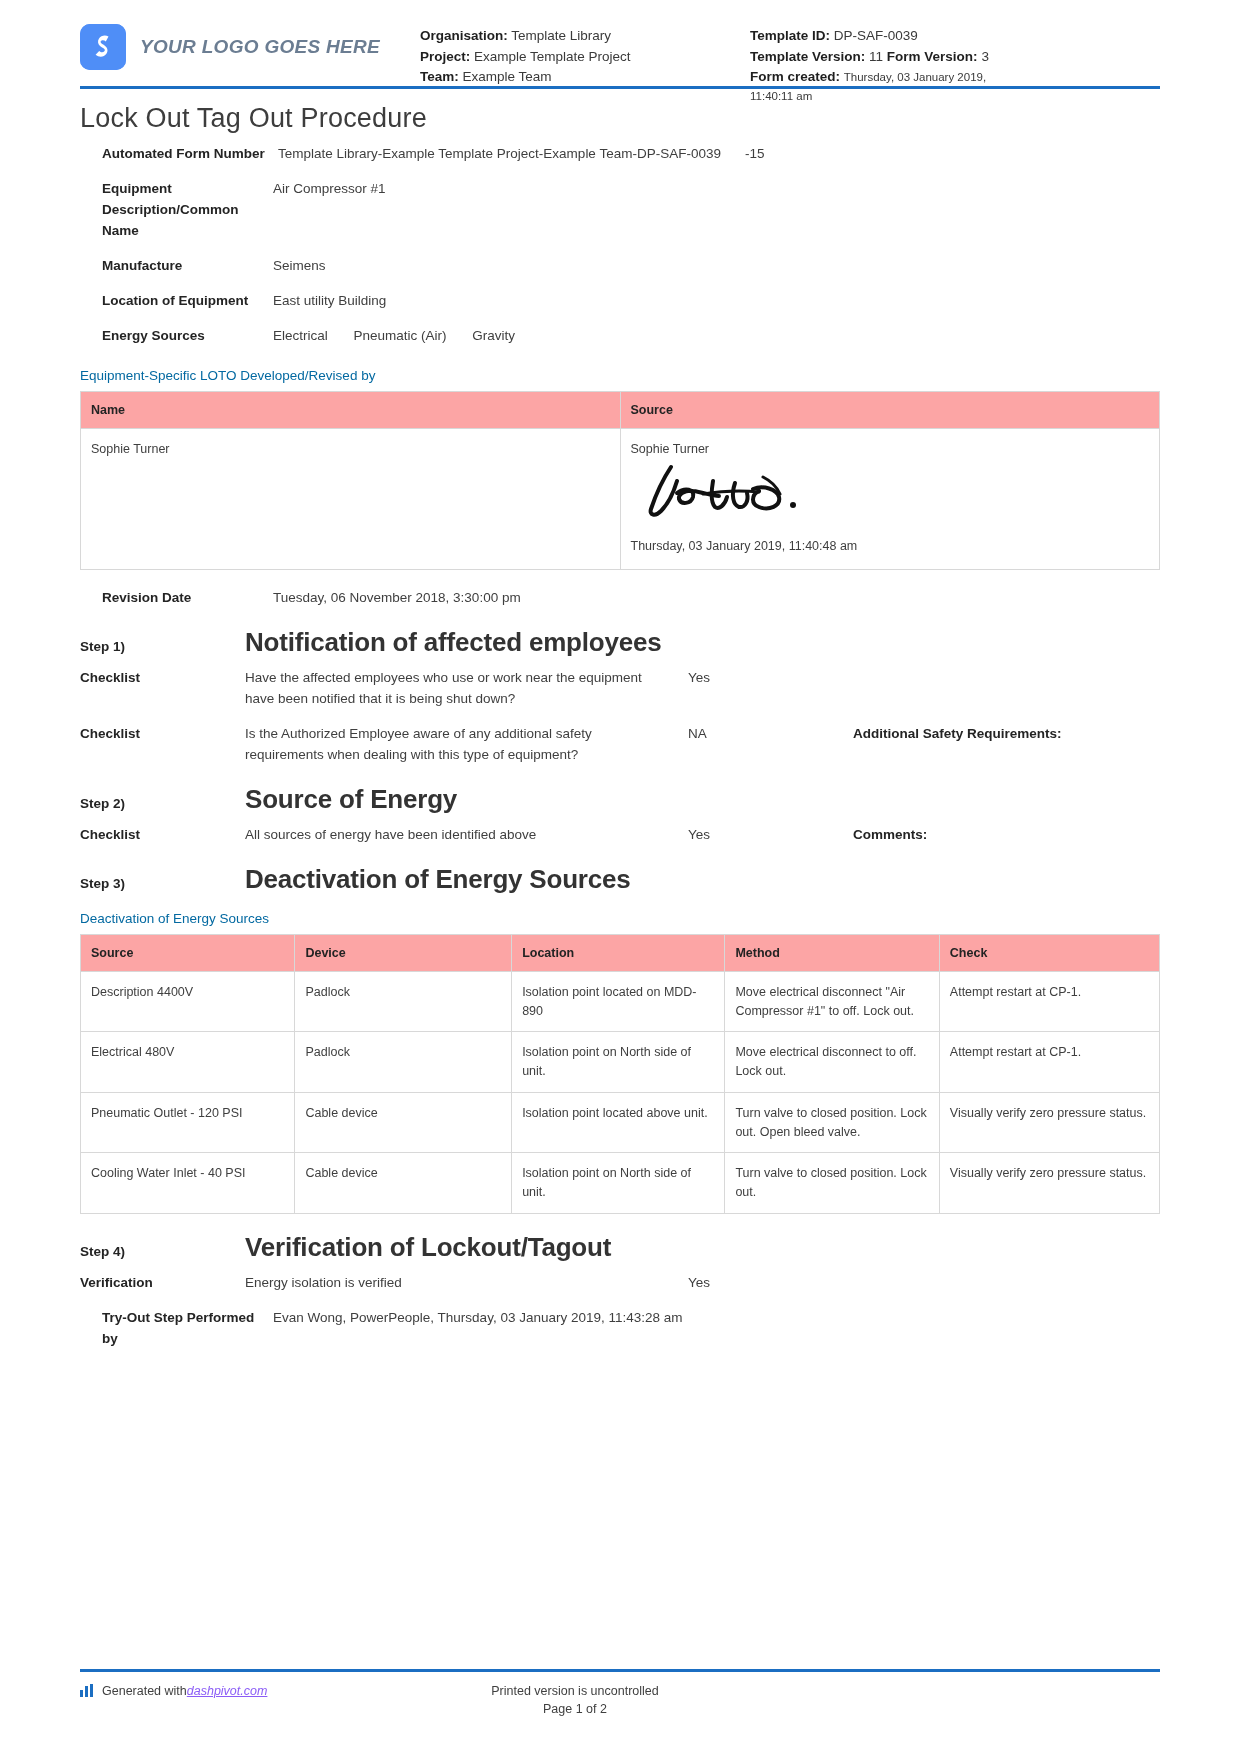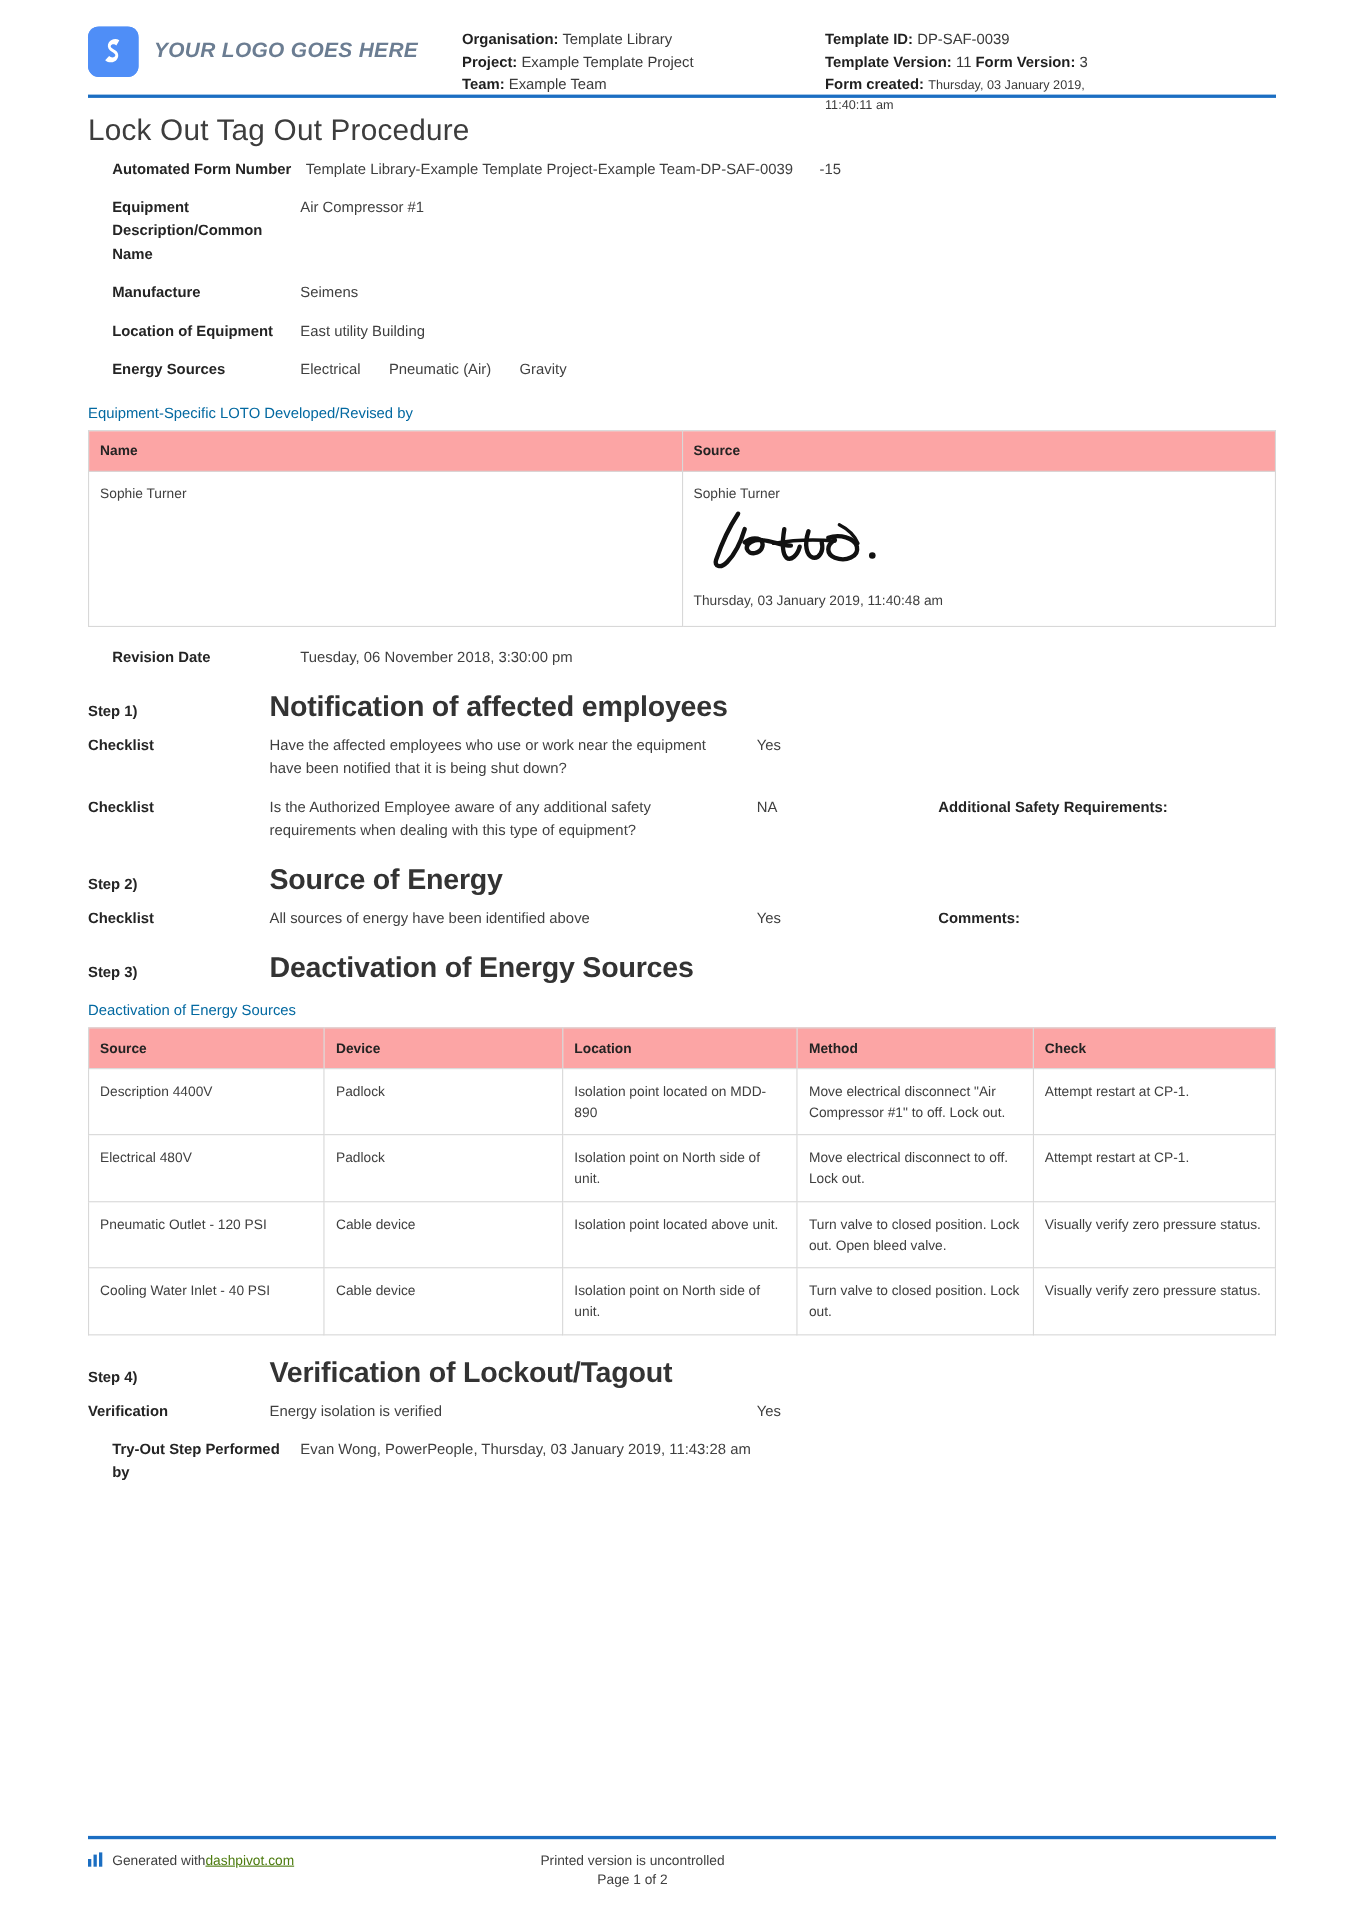--- a/index.html
+++ b/index.html
@@ -231,22 +231,23 @@
   .bars i {
     display: block;
     width: 3px;
     margin-right: 2px;
     background: #1b6ec2;
   }
   .bars i:nth-child(1) { height: 7px; }
   .bars i:nth-child(2) { height: 11px; }
   .bars i:nth-child(3) { height: 13px; }
   .f-link {
-    color: #4d7c0f;
+    color: #8b5cf6;
     text-decoration: underline;
+    font-style: italic;
   }
 </style>
 </head>
 <body>
 
 <div class="page">
 
   <div class="doc-header">
     <div class="logo-block">
       <div class="logo-mark">

